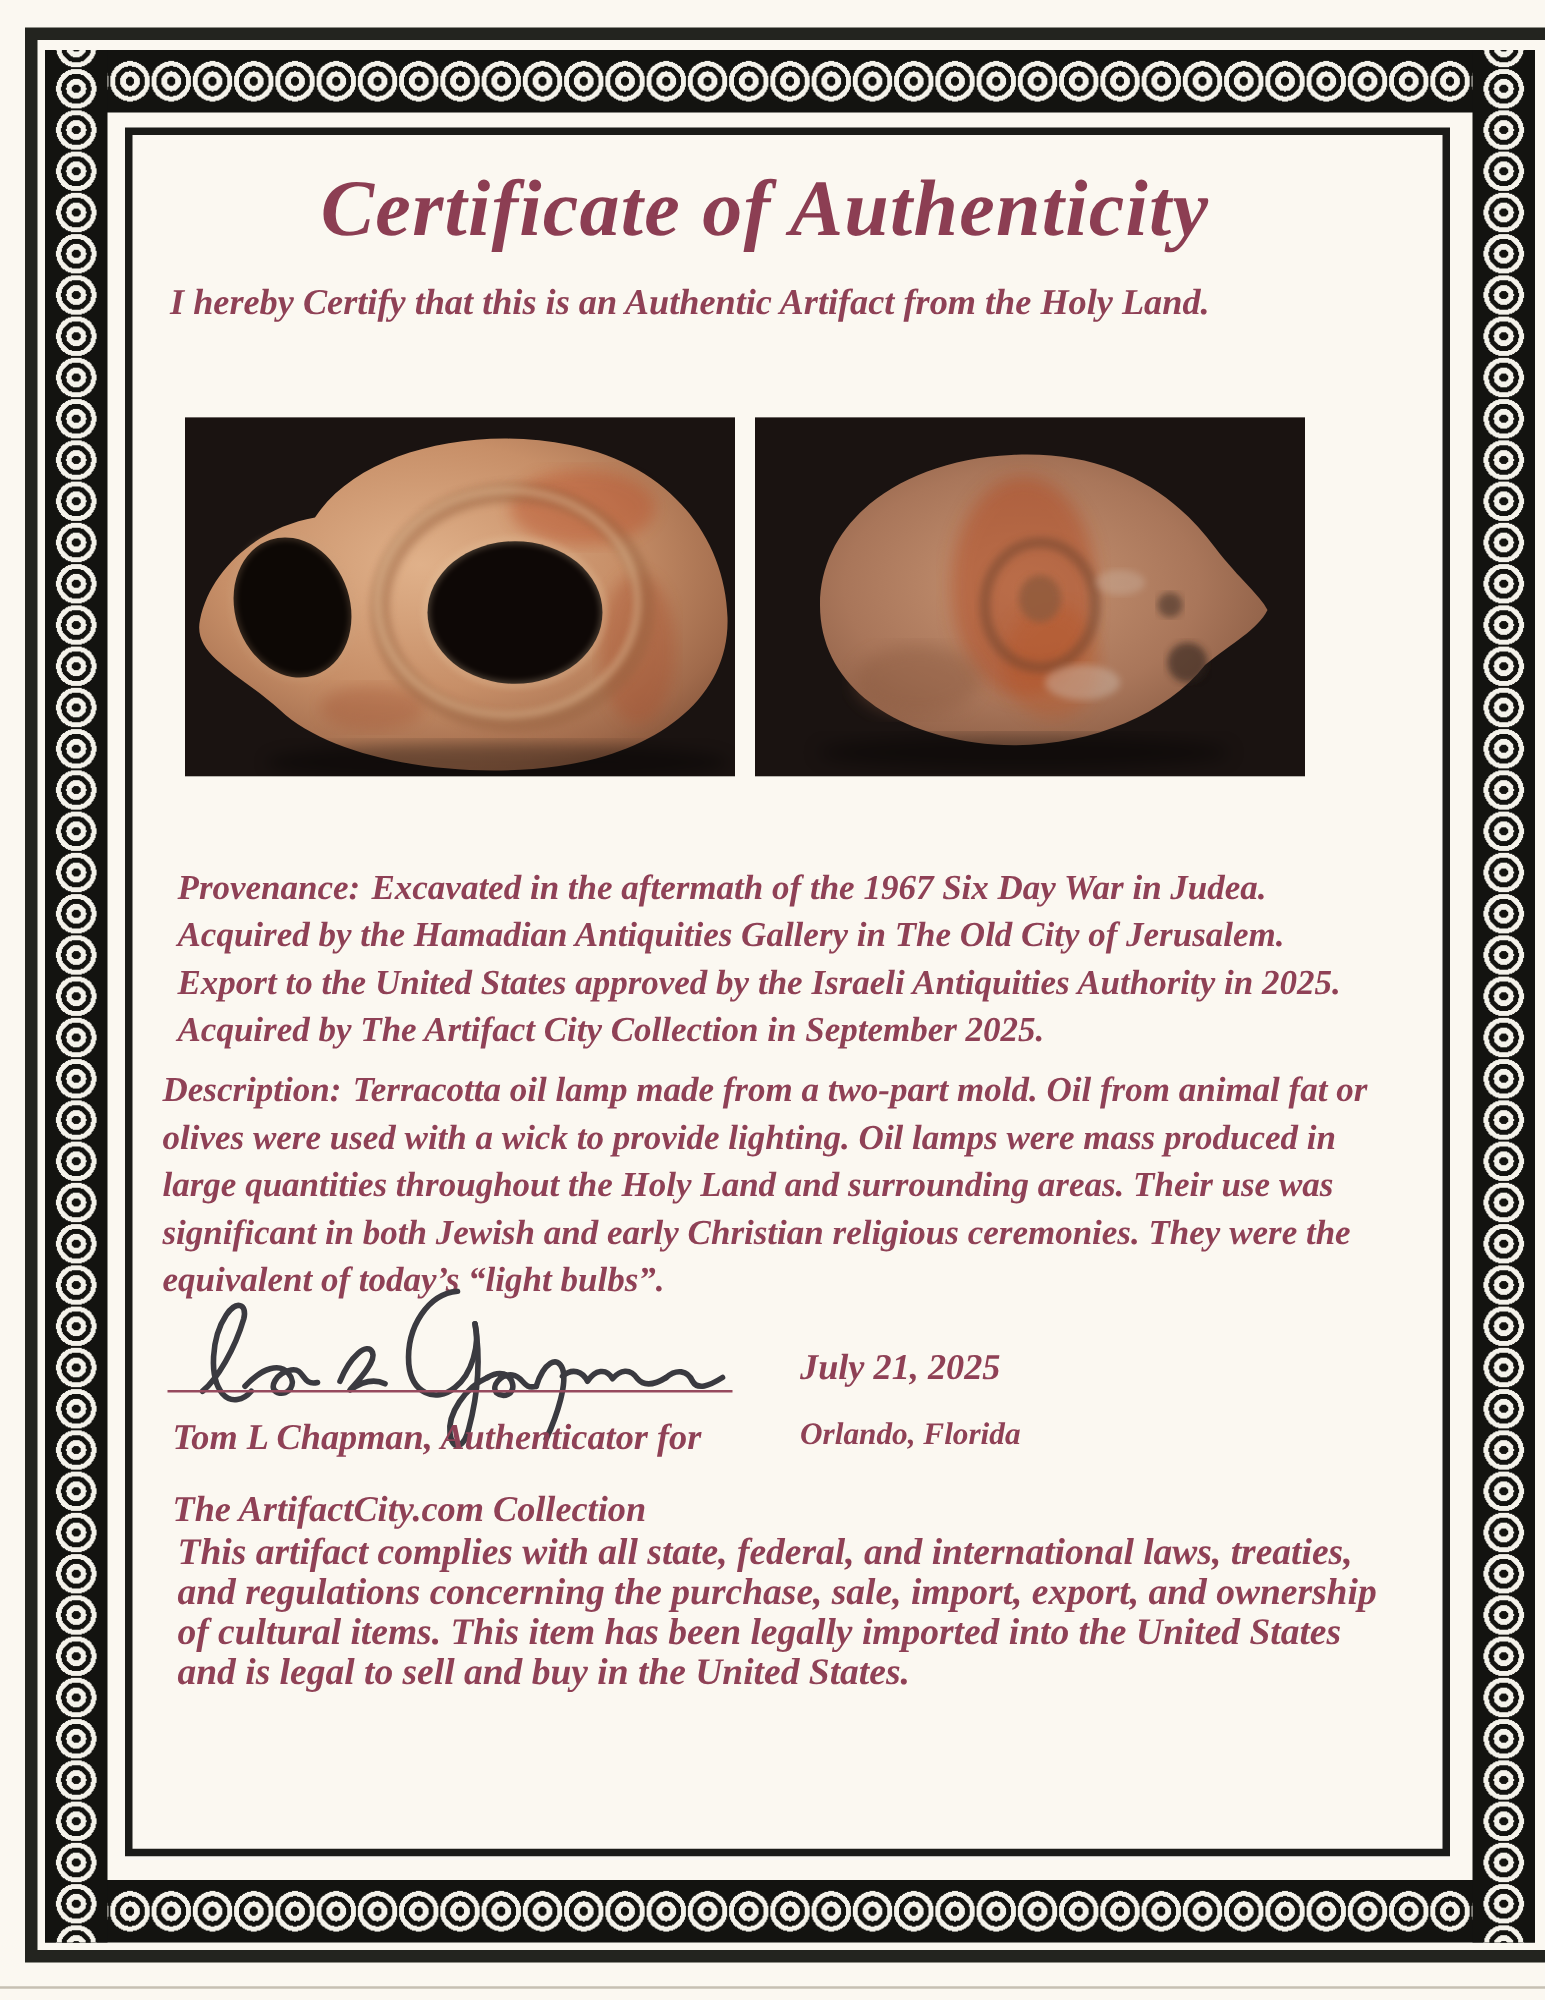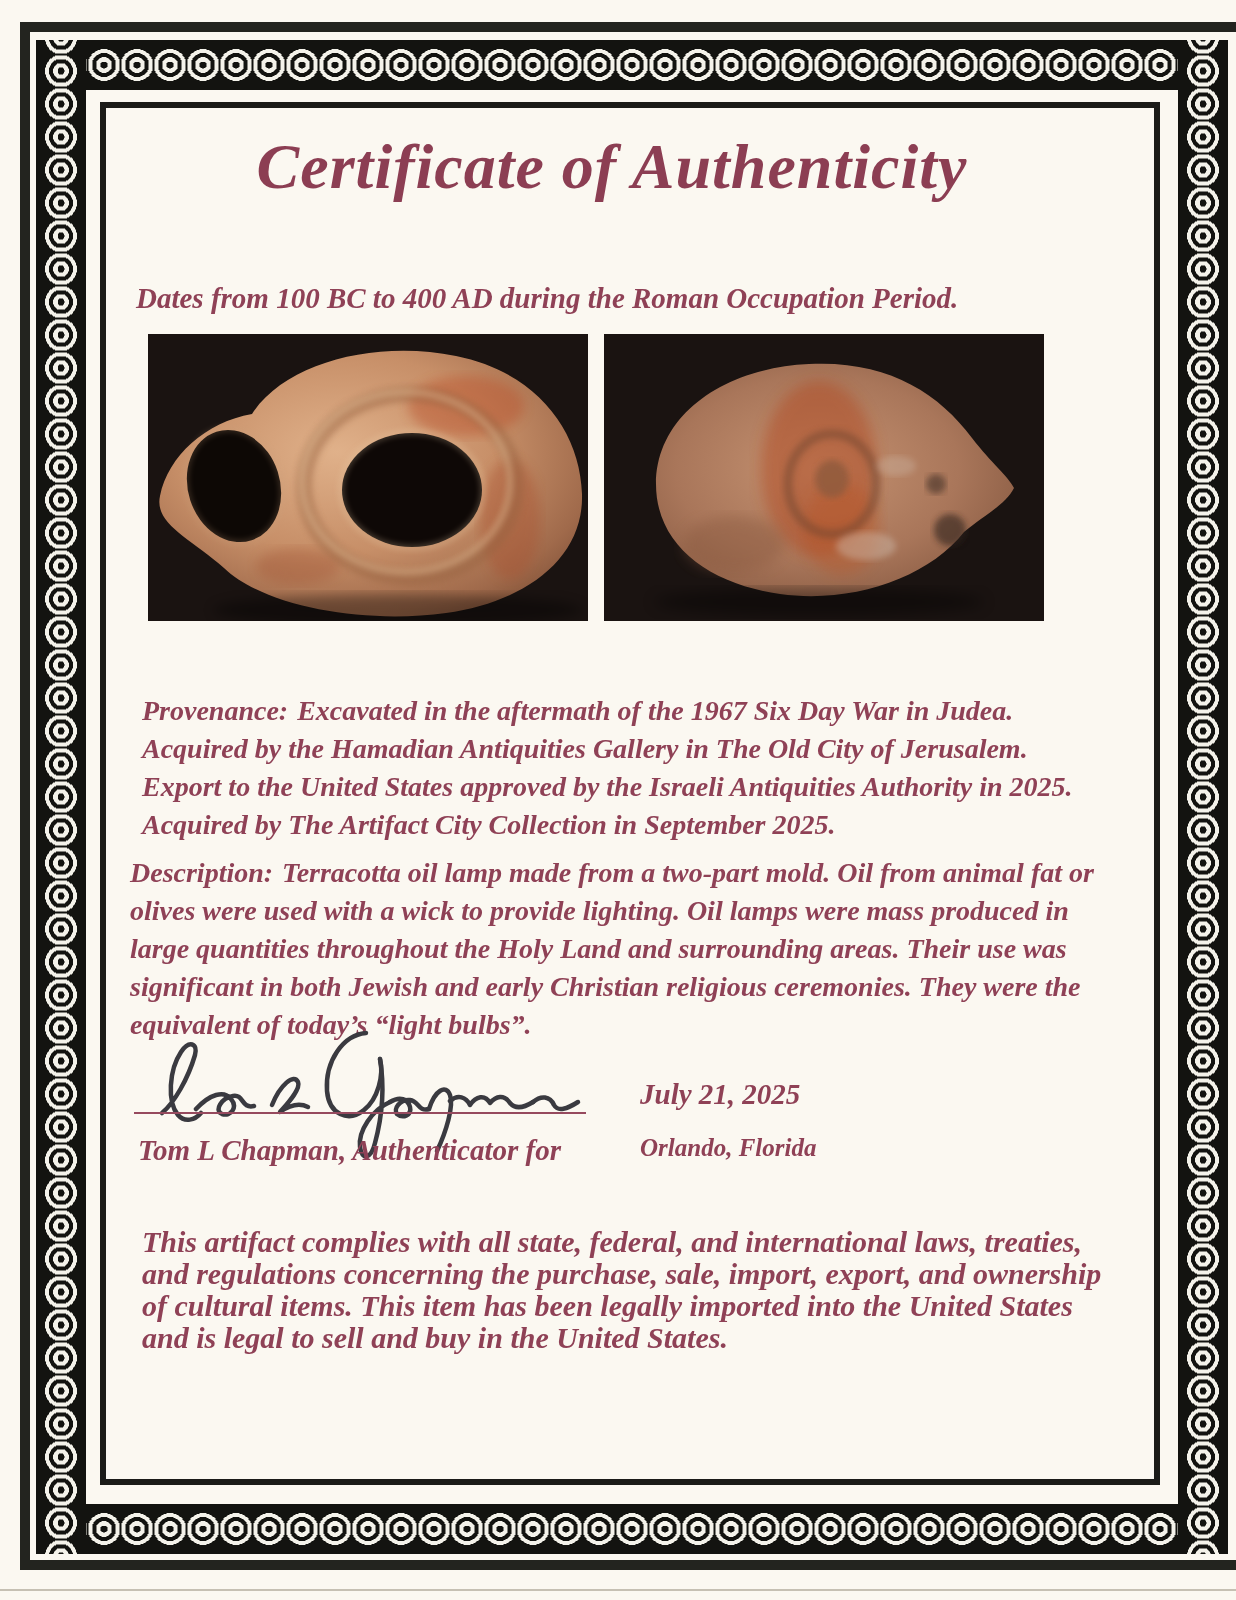--- a/index.html
+++ b/index.html
@@ -73,21 +73,21 @@
   <div class="band band-left"></div>
   <div class="band band-right"></div>
   <div class="rule-inner"></div>
   <div class="scan-edge"></div>
   <div class="edge-right"></div>
 
   <div class="content">
 
     <h1 class="title">Certificate of Authenticity</h1>
 
-    <p class="intro2">Dates from 100 BC to 400 AD during the Roman Occupation Period.</p>
+    <p class="intro1">I hereby Certify that this is an Authentic Artifact from the Holy Land.</p>
 
     <div class="photos">
       <div class="photo">
         <svg viewBox="0 0 440 287" preserveAspectRatio="none">
           <defs>
             <radialGradient id="lg1" cx="42%" cy="38%" r="75%">
               <stop offset="0" stop-color="#e0b18a"></stop>
               <stop offset="0.5" stop-color="#c78f68"></stop>
               <stop offset="0.82" stop-color="#a06a4b"></stop>
               <stop offset="1" stop-color="#7c4e36"></stop>
@@ -157,19 +157,20 @@
         <path d="M232 16 C 209 18, 191 44, 193 74 C 195 97, 214 106, 230 93 C 244 82, 250 58, 246 42"></path>
         <path d="M246 42 C 251 72, 248 100, 241 126 C 237 142, 228 144, 226 130 C 224 114, 238 93, 256 85"></path>
         <path d="M256 85 C 266 79, 274 82, 276 90 C 278 98, 269 102, 263 97 C 259 92, 266 82, 276 83 C 285 84, 284 95, 295 92"></path>
         <path d="M295 92 C 301 73, 312 67, 316 78 C 320 89, 312 115, 303 134"></path>
         <path d="M316 84 C 324 77, 332 80, 336 88 C 342 79, 351 77, 356 86 C 362 79, 370 77, 376 86 C 382 93, 391 90, 399 85"></path>
         <path d="M399 85 C 407 78, 416 79, 420 88 C 424 95, 433 92, 444 85"></path>
       </g>
     </svg>
     <div class="sig-line"></div>
     <p class="sig-name">Tom L Chapman, Authenticator for</p>
+    <p class="sig-coll">The ArtifactCity.com Collection</p>
     <p class="sig-date">July 21, 2025</p>
     <p class="sig-loc">Orlando, Florida</p>
 
     <p class="para compliance">This artifact complies with all state, federal, and international laws, treaties, and regulations concerning the purchase, sale, import, export, and ownership of cultural items. This item has been legally imported into the United States and is legal to sell and buy in the United States.</p>
 
   </div>
 </div>
 
 </body></html>

